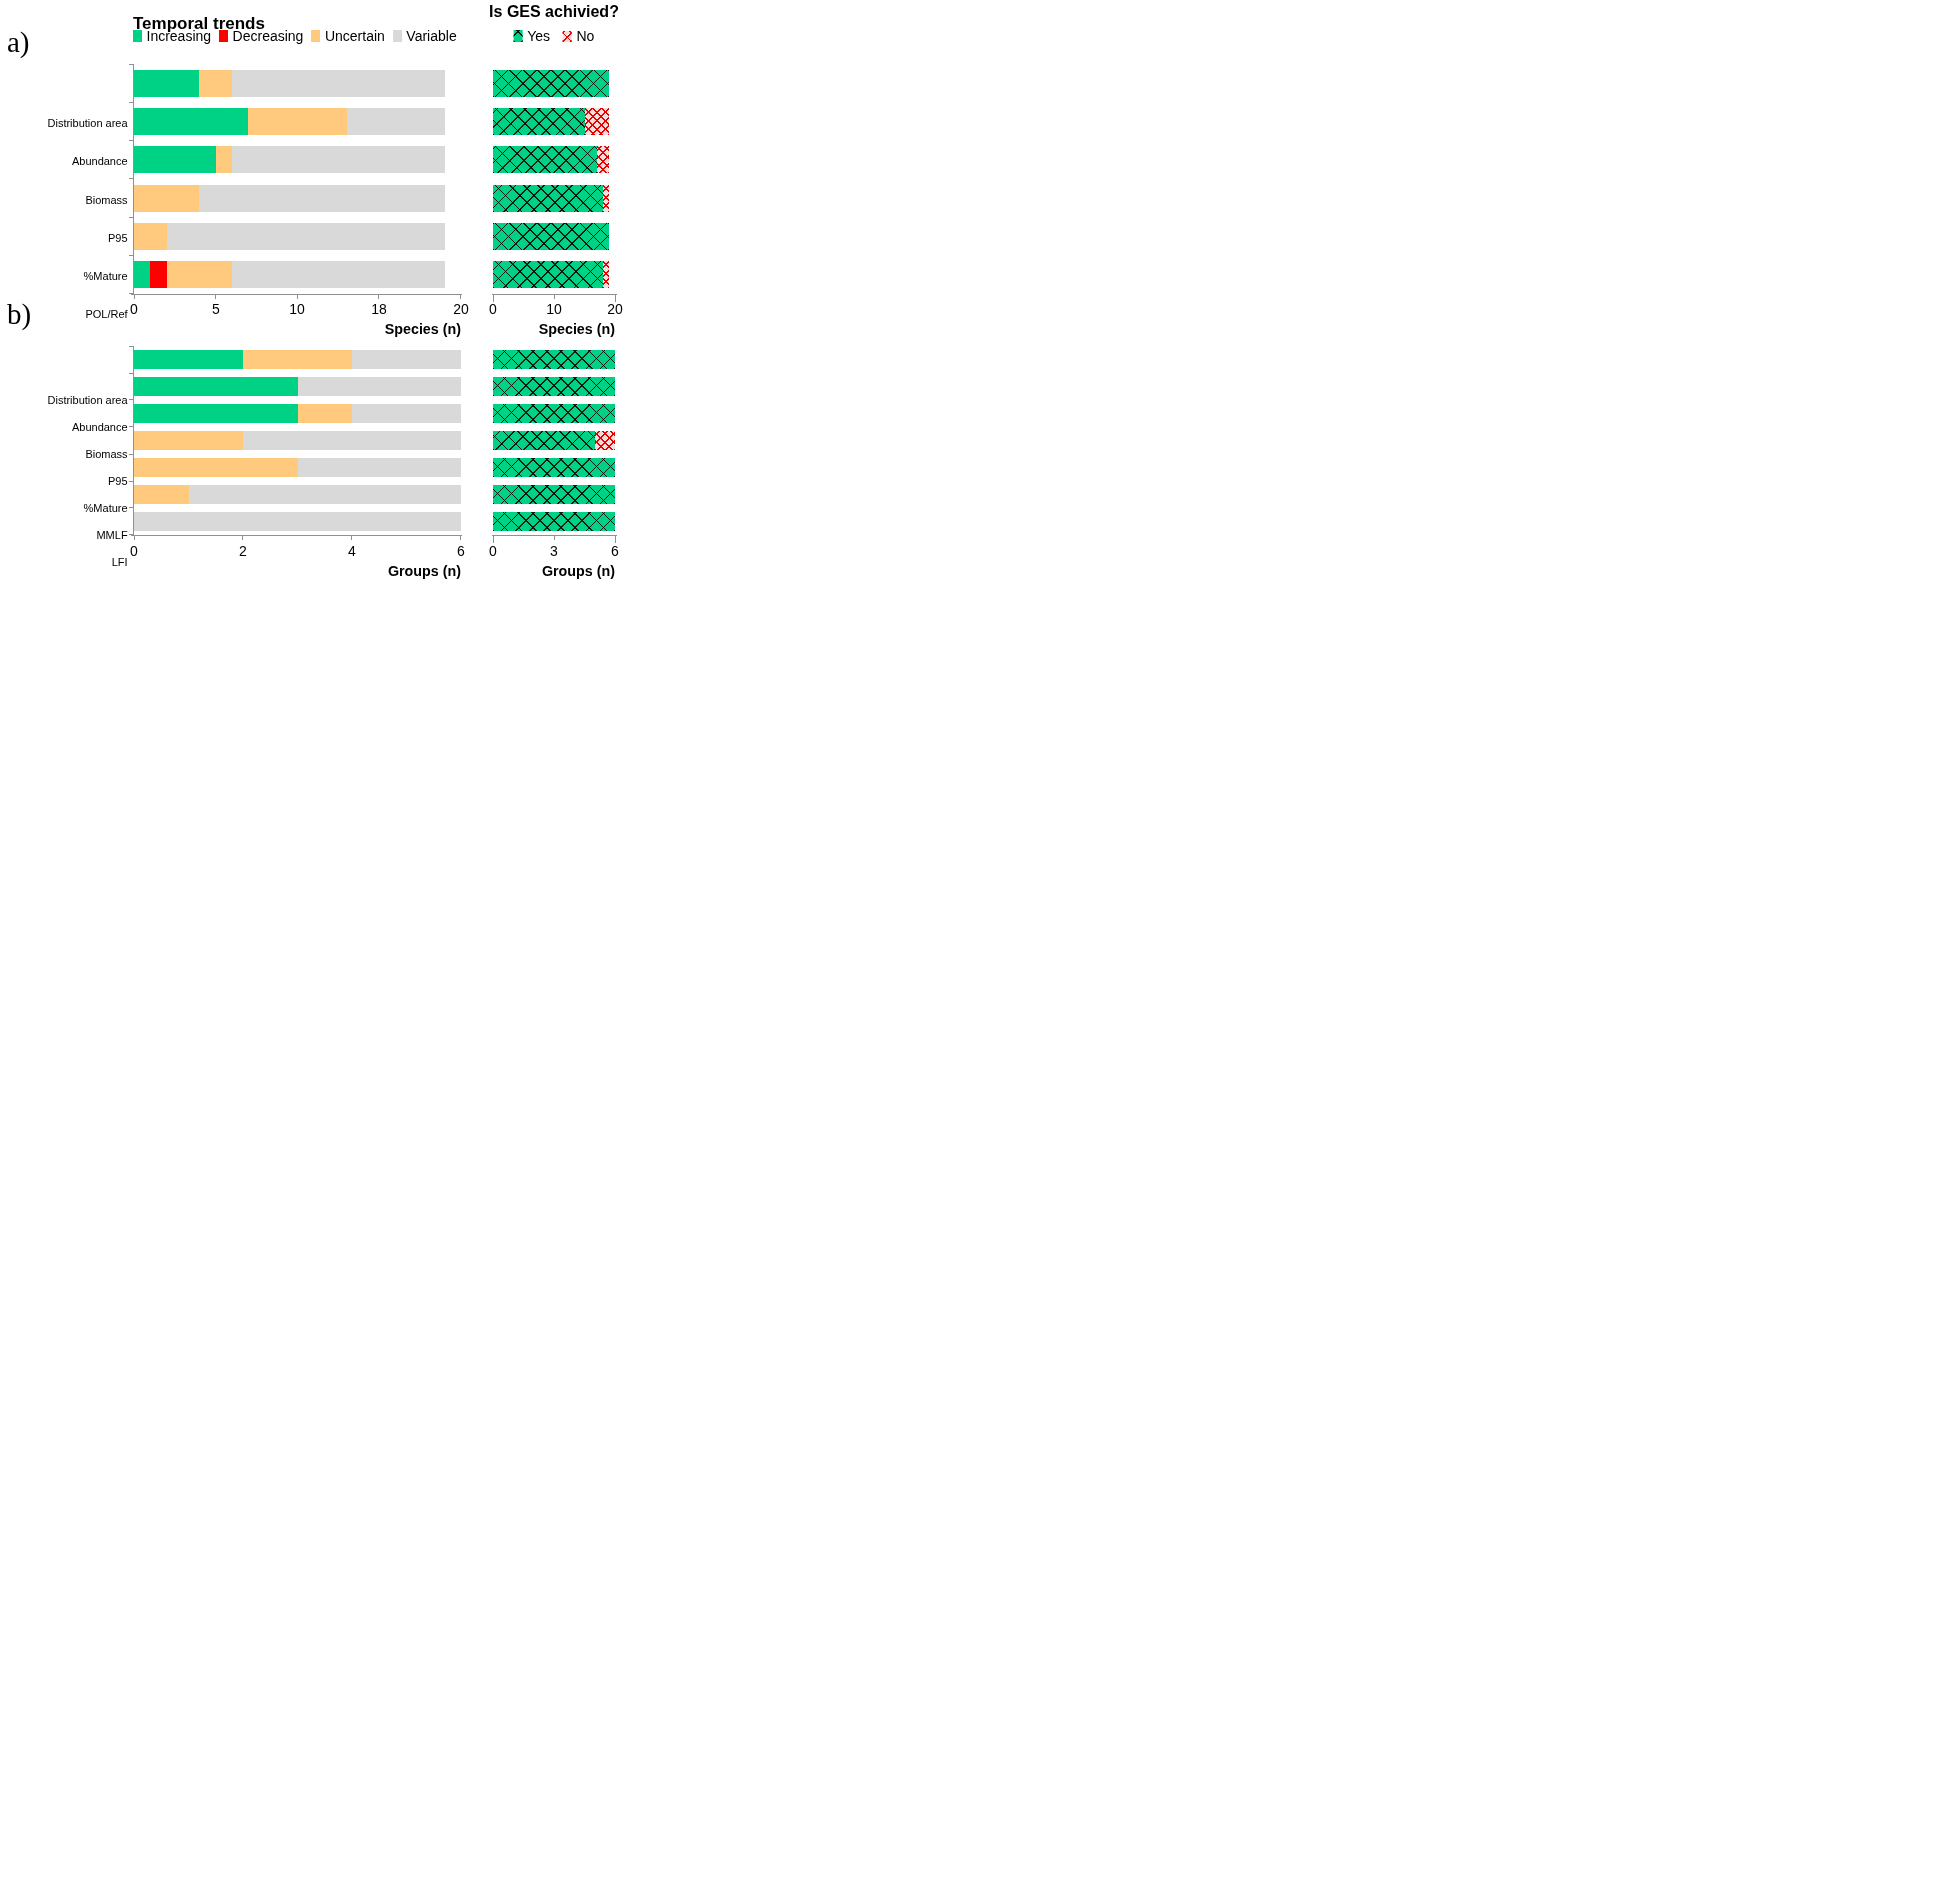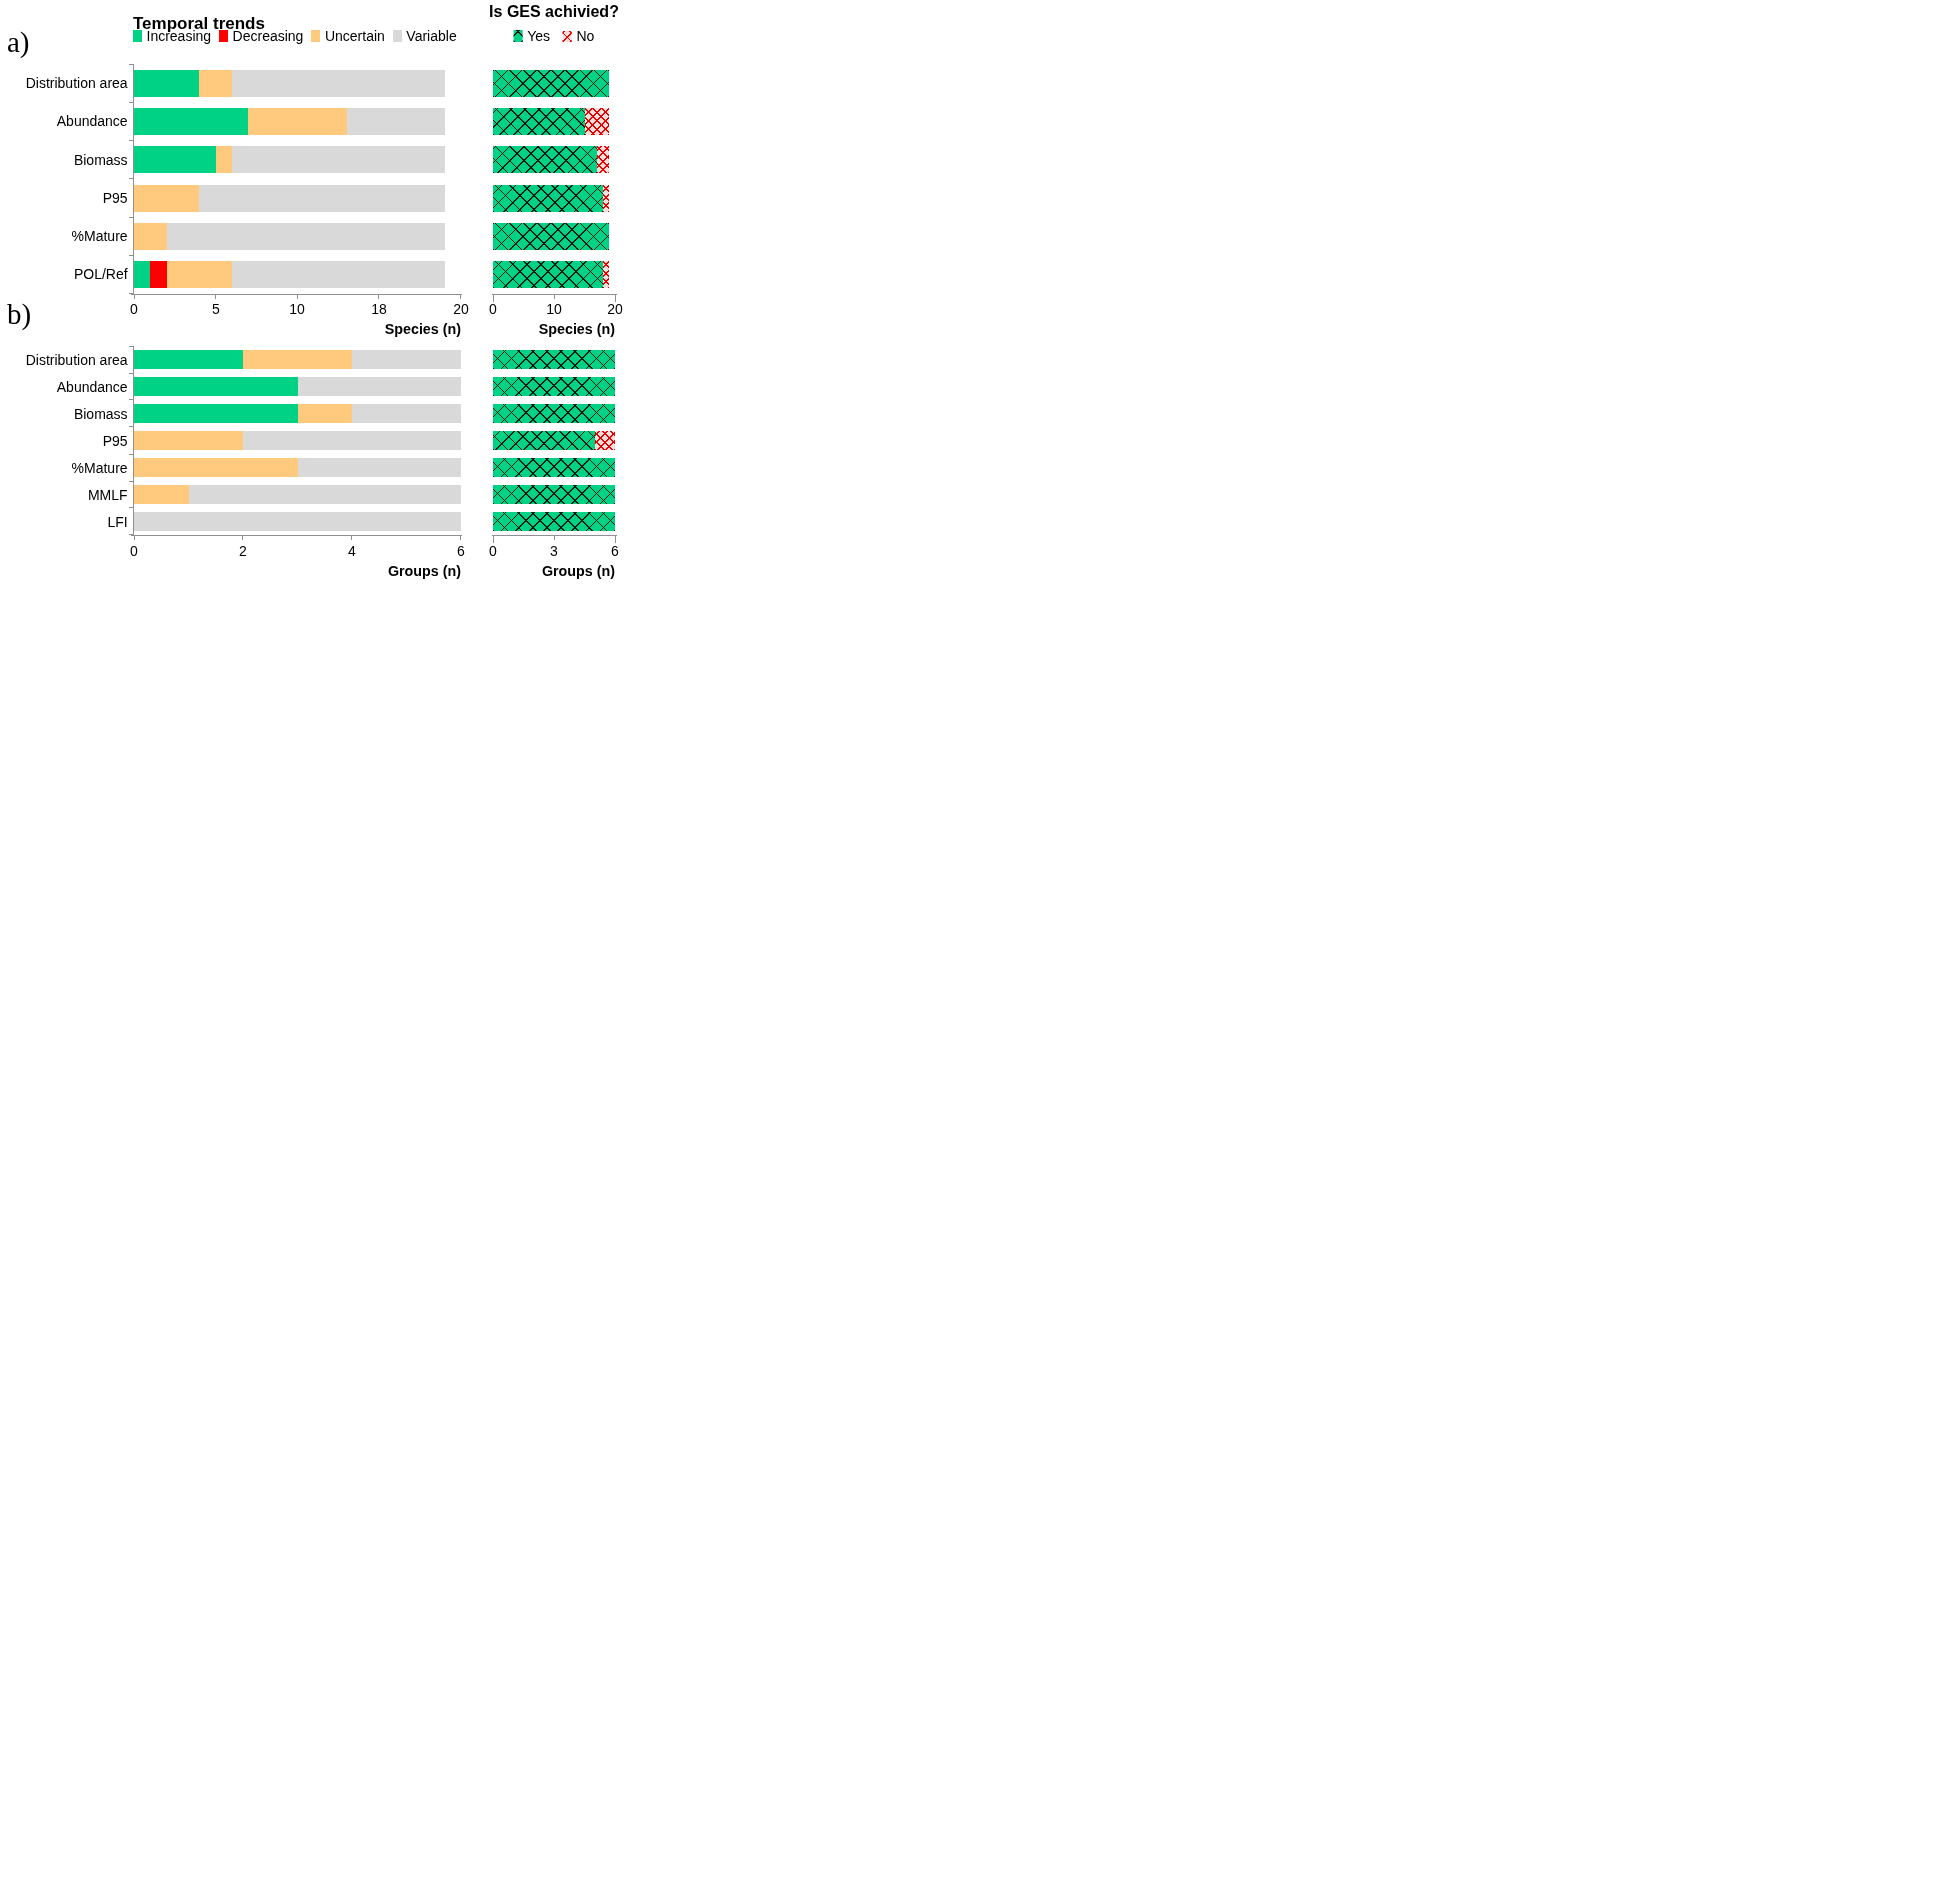--- a/index.html
+++ b/index.html
@@ -30,22 +30,22 @@
     background-image:
       repeating-linear-gradient(45deg,  var(--c-no-line,#E60000) 0 1.2px, transparent 1.2px 6px),
       repeating-linear-gradient(-45deg, var(--c-no-line,#E60000) 0 1.2px, transparent 1.2px 6px);}
 
   .y-axis-line{position:absolute;left:-1px;top:0;width:1px;height:100%;background:var(--c-axis,#909090);}
   .y-tick{position:absolute;left:-5px;width:5px;height:1px;background:var(--c-axis,#909090);}
   .x-axis-line{position:absolute;height:1px;background:var(--c-axis,#909090);}
   .x-tick{position:absolute;width:1px;background:var(--c-axis,#909090);}
   .tick-label{position:absolute;transform:translateX(-50%);font-size:14px;color:#000;}
   .x-label{position:absolute;right:0;font-weight:700;font-size:14.3px;color:#000;white-space:nowrap;}
-  .cat-label{position:absolute;right:calc(100% + 6.4px);text-align:right;font-size:14px;
-       color:#000;white-space:nowrap;line-height:18px;}
+  .cat-label{position:absolute;right:calc(100% + 6.4px);text-align:right;font-size:11px;
+       color:#000;white-space:nowrap;line-height:18px;margin-top:40px;}
 </style>
 </head>
 <body>
 
 <div id="fig">
   <div id="label-a" class="panel-letter" style="left:7px;top:28px">a)</div>
   <div id="label-b" class="panel-letter" style="left:7px;top:300px">b)</div>
 
   <div id="trends-title" class="fig-title" style="left:133px;top:14px">Temporal trends</div>
   <div id="ges-title" class="fig-title" style="left:554px;top:3px">Is GES achivied?</div>

